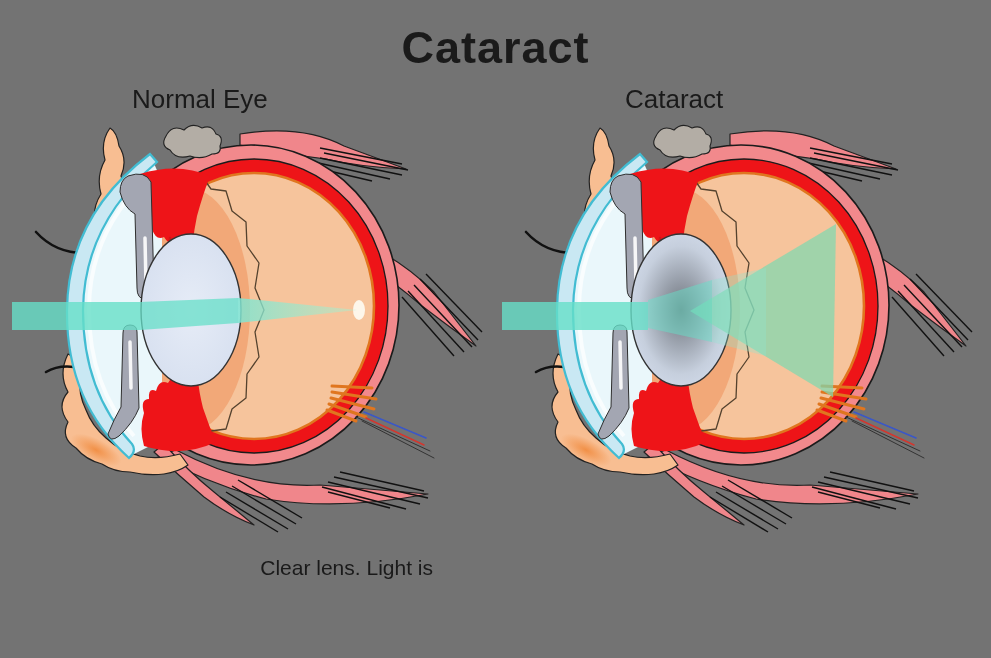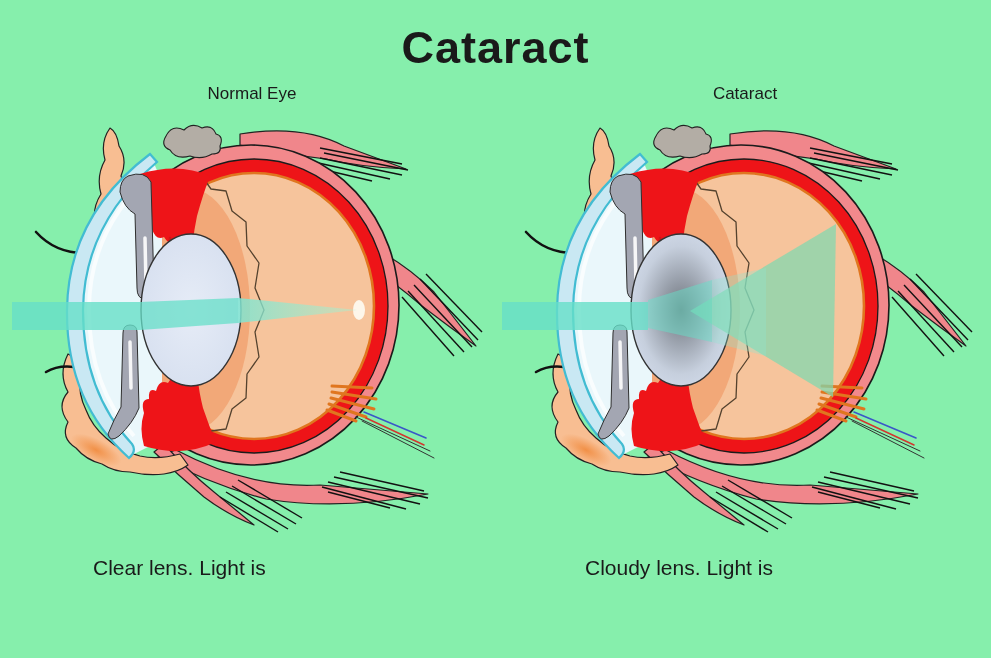--- a/index.html
+++ b/index.html
@@ -1,23 +1,23 @@
 <!DOCTYPE html>
 <html><head>
 <meta charset="utf-8">
 <style>
   html,body{margin:0;padding:0;background:#fff;}
-  .stage{position:relative;width:991px;height:658px;background:#86efac;overflow:hidden;
+  .stage{position:relative;width:991px;height:658px;background:#737373;overflow:hidden;
          font-family:"Liberation Sans",sans-serif;color:#1a1a1a;}
   .page-title{position:absolute;left:0;top:22px;width:991px;text-align:center;
               font-size:45px;font-weight:800;letter-spacing:1px;}
-  .panel-label{position:absolute;top:84px;width:240px;text-align:center;font-size:17px;}
+  .panel-label{position:absolute;top:84px;width:240px;text-align:left;font-size:26px;}
   .panel-label.left{left:132px;}
   .panel-label.right{left:625px;}
-  .caption{position:absolute;top:552px;width:340px;text-align:left;
+  .caption{position:absolute;top:552px;width:340px;text-align:right;
            font-size:21px;line-height:31px;}
   .caption.left{left:93px;}
   .caption.right{left:585px;}
   .caption span{display:block;}
   svg{position:absolute;left:0;top:0;}
 </style>
 </head>
 <body>
 
 <div class="stage">
@@ -159,15 +159,14 @@
         <polygon points="212,160 266,148 266,236 212,222" fill="#8FE8D0" opacity="0.33"></polygon>
         <rect x="2" y="182" width="146" height="28" fill="#66DFC8" opacity="0.8"></rect>
       </g>
     </g>
   </svg>
 
   <div class="caption left">
     <span>Clear lens. Light is</span>
   </div>
   <div class="caption right">
-    <span>Cloudy lens. Light is</span>
   </div>
 </div>
 
 </body></html>

